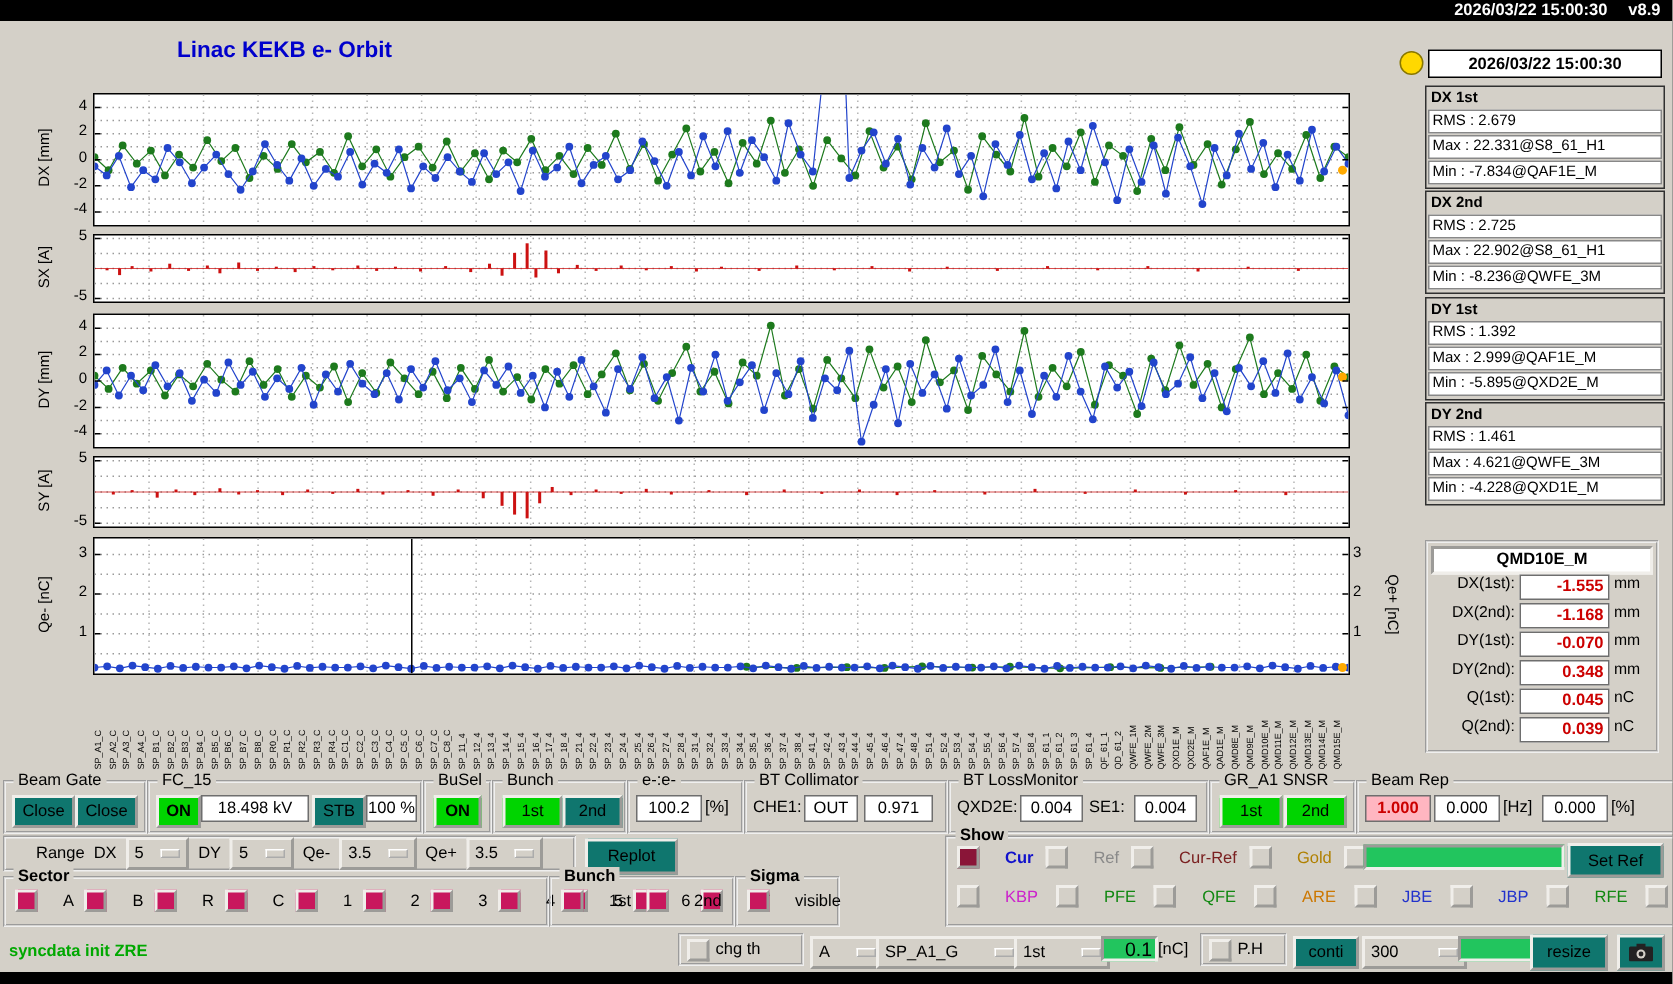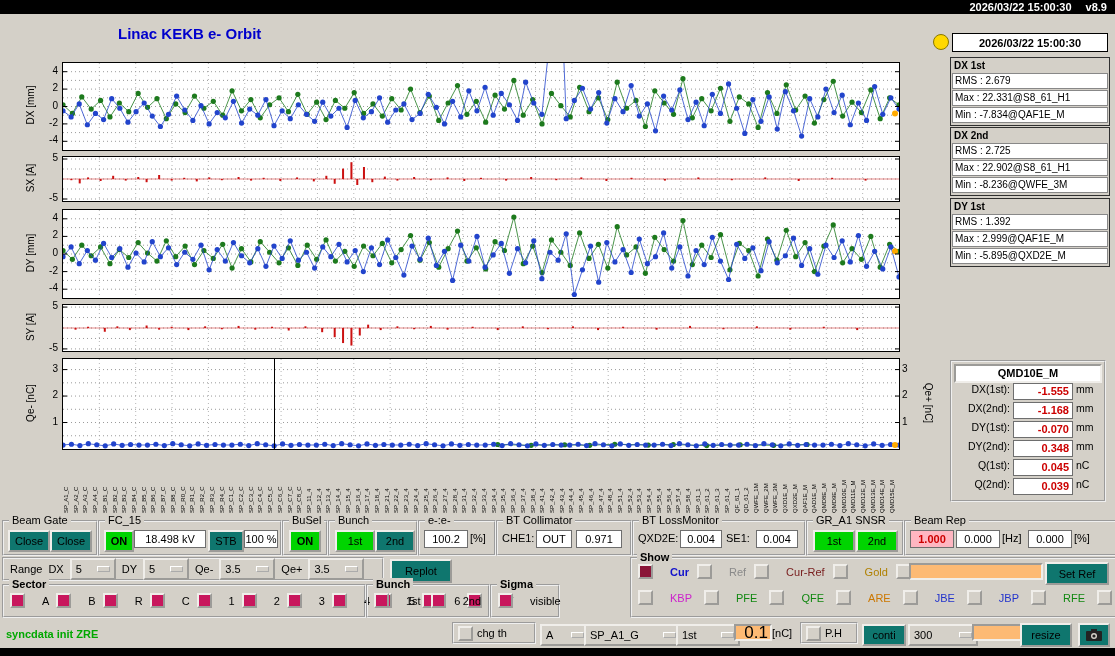--- a/index.html
+++ b/index.html
@@ -3,21 +3,21 @@
 <meta charset="utf-8">
 <style>
   html,body{margin:0;padding:0;background:#777;}
   #screen{position:relative;width:1115px;height:656px;background:#d4d0c8;overflow:hidden;
           font-family:"Liberation Sans",sans-serif;font-size:11px;color:#000;}
   .abs{position:absolute;}
   .bar{position:absolute;left:0;width:1115px;background:#000;color:#fff;}
   .btn{border:2px outset #f0eeea;background:#0f766e;display:flex;align-items:center;justify-content:center;
        cursor:default;white-space:nowrap;}
   .disp{border:1px solid #6e6e6e;background:#fff;display:flex;align-items:center;justify-content:center;white-space:nowrap;}
-  .inp{border:2px inset #f0eeea;background:#fdba74;font-family:"Liberation Sans",sans-serif;font-size:17px;padding:0 2px;}
+  .inp{border:2px inset #f0eeea;background:#22c55e;font-family:"Liberation Sans",sans-serif;font-size:13px;padding:0 2px;}
   .groupbox{position:absolute;border:2px groove #efefef;}
   .gbt{position:absolute;top:-8px;left:5px;background:#d4d0c8;padding:0 3px;line-height:13px;white-space:nowrap;}
   .lbl{position:absolute;white-space:nowrap;}
   .dd{border:2px outset #f0eeea;background:#d4d0c8;display:flex;align-items:center;padding:1px 4px;gap:4px;}
   .ddash{width:11px;height:4px;margin-left:auto;border:1px outset #fff;background:#d4d0c8;flex:0 0 auto;}
   .cbitem{display:inline-flex;align-items:center;gap:17px;white-space:nowrap;}
   .cb{width:11px;height:11px;border:2px outset #f0eeea;background:#d4d0c8;flex:0 0 auto;}
   .plotbox{position:absolute;background:#fff;border:1px solid #000;}
   .plotbox svg{display:block;}
   .tick{position:absolute;font-size:10px;line-height:11px;}
@@ -62,20 +62,26 @@
     <div class="st">DX 2nd</div>
     <div class="sr">RMS : 2.725</div>
     <div class="sr">Max : 22.902@S8_61_H1</div>
     <div class="sr">Min : -8.236@QWFE_3M</div>
   </div>
   <div class="statgrp" style="top:198px;">
     <div class="st">DY 1st</div>
     <div class="sr">RMS : 1.392</div>
     <div class="sr">Max : 2.999@QAF1E_M</div>
     <div class="sr">Min : -5.895@QXD2E_M</div>
+  </div>
+  <div class="statgrp" style="top:268px;">
+    <div class="st">DY 2nd</div>
+    <div class="sr">RMS : 1.461</div>
+    <div class="sr">Max : 4.621@QWFE_3M</div>
+    <div class="sr">Min : -4.228@QXD1E_M</div>
   </div>
 
   <div class="abs" style="left:950px;top:360px;width:156px;height:142px;border:2px groove #efefef;padding:2px;box-sizing:border-box;">
     <div style="border:2px inset #f0eeea;background:#fff;text-align:center;font-weight:bold;height:15px;line-height:15px;">QMD10E_M</div>
     <div id="monitor-rows">
         <div class="mrow">
           <span class="mlab">DX(1st):</span>
           <span class="mval" style="color: rgb(204, 0, 0);">-1.555</span>
           <span class="munit">mm</span>
         </div>
@@ -257,21 +263,21 @@
 
   <div class="groupbox" style="left:904px;top:520px;width:209px;height:32px;">
     <span class="gbt">Beam Rep</span>
     <div class="disp abs" style="left: 4px; top: 8px; width: 42px; height: 16px; font-weight: bold; background: rgb(255, 182, 193); color: rgb(204, 0, 0);">1.000</div>
     <div class="disp abs" style="left:50px;top:8px;width:42px;height:16px;">0.000</div>
     <span class="lbl" style="left:96px;top:10px;">[Hz]</span>
     <div class="disp abs" style="left:122px;top:8px;width:42px;height:16px;">0.000</div>
     <span class="lbl" style="left:168px;top:10px;">[%]</span>
   </div>
 
-  <div class="abs" style="left:2px;top:557px;width:382px;height:24px;border:2px groove #efefef;display:flex;align-items:center;gap:6px;padding:0 6px;box-sizing:border-box;">
+  <div class="abs" style="left:2px;top:557px;width:382px;height:24px;border:2px groove #efefef;display:flex;align-items:center;gap:6px;padding:0 20px;box-sizing:border-box;">
     <span>Range</span>
     <span>DX</span>
     <div class="dd" style="width:34px;height:16px;">
       <span>5</span>
         <span class="ddash"></span>
     </div>
     <span>DY</span>
     <div class="dd" style="width:34px;height:16px;">
       <span>5</span>
         <span class="ddash"></span>

